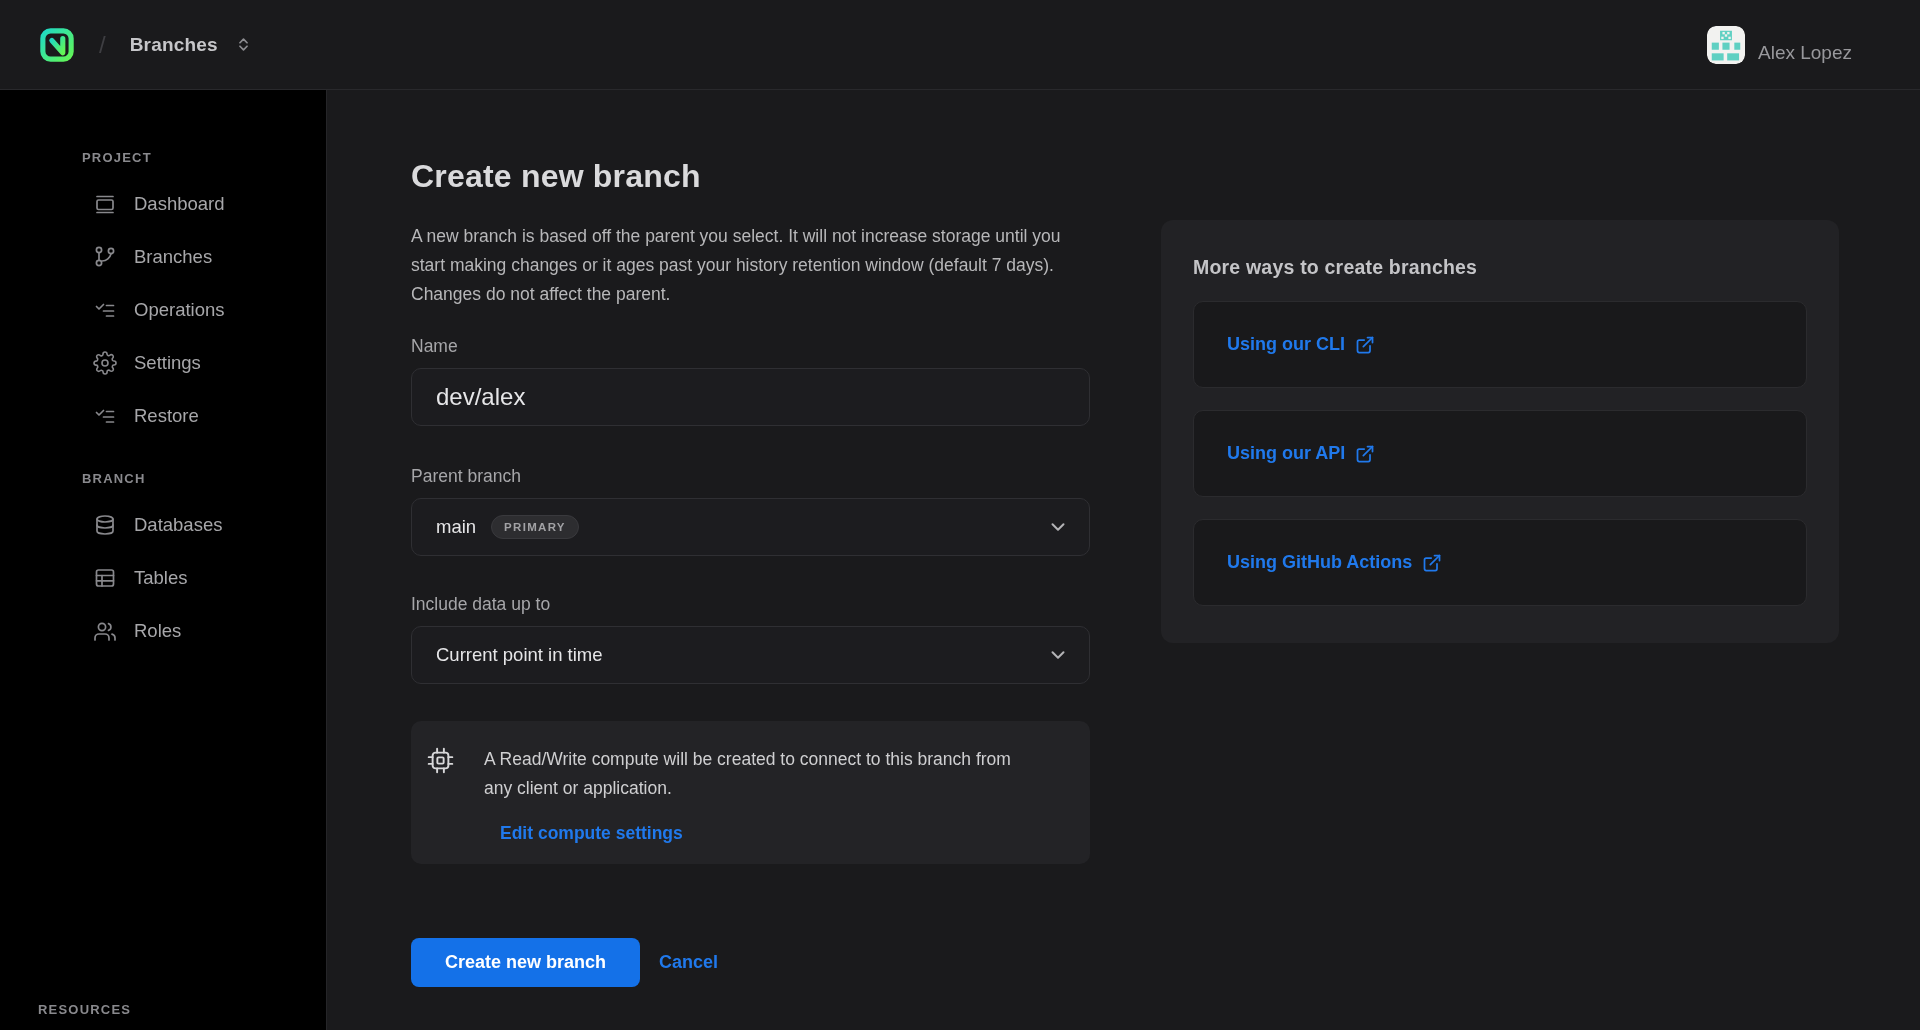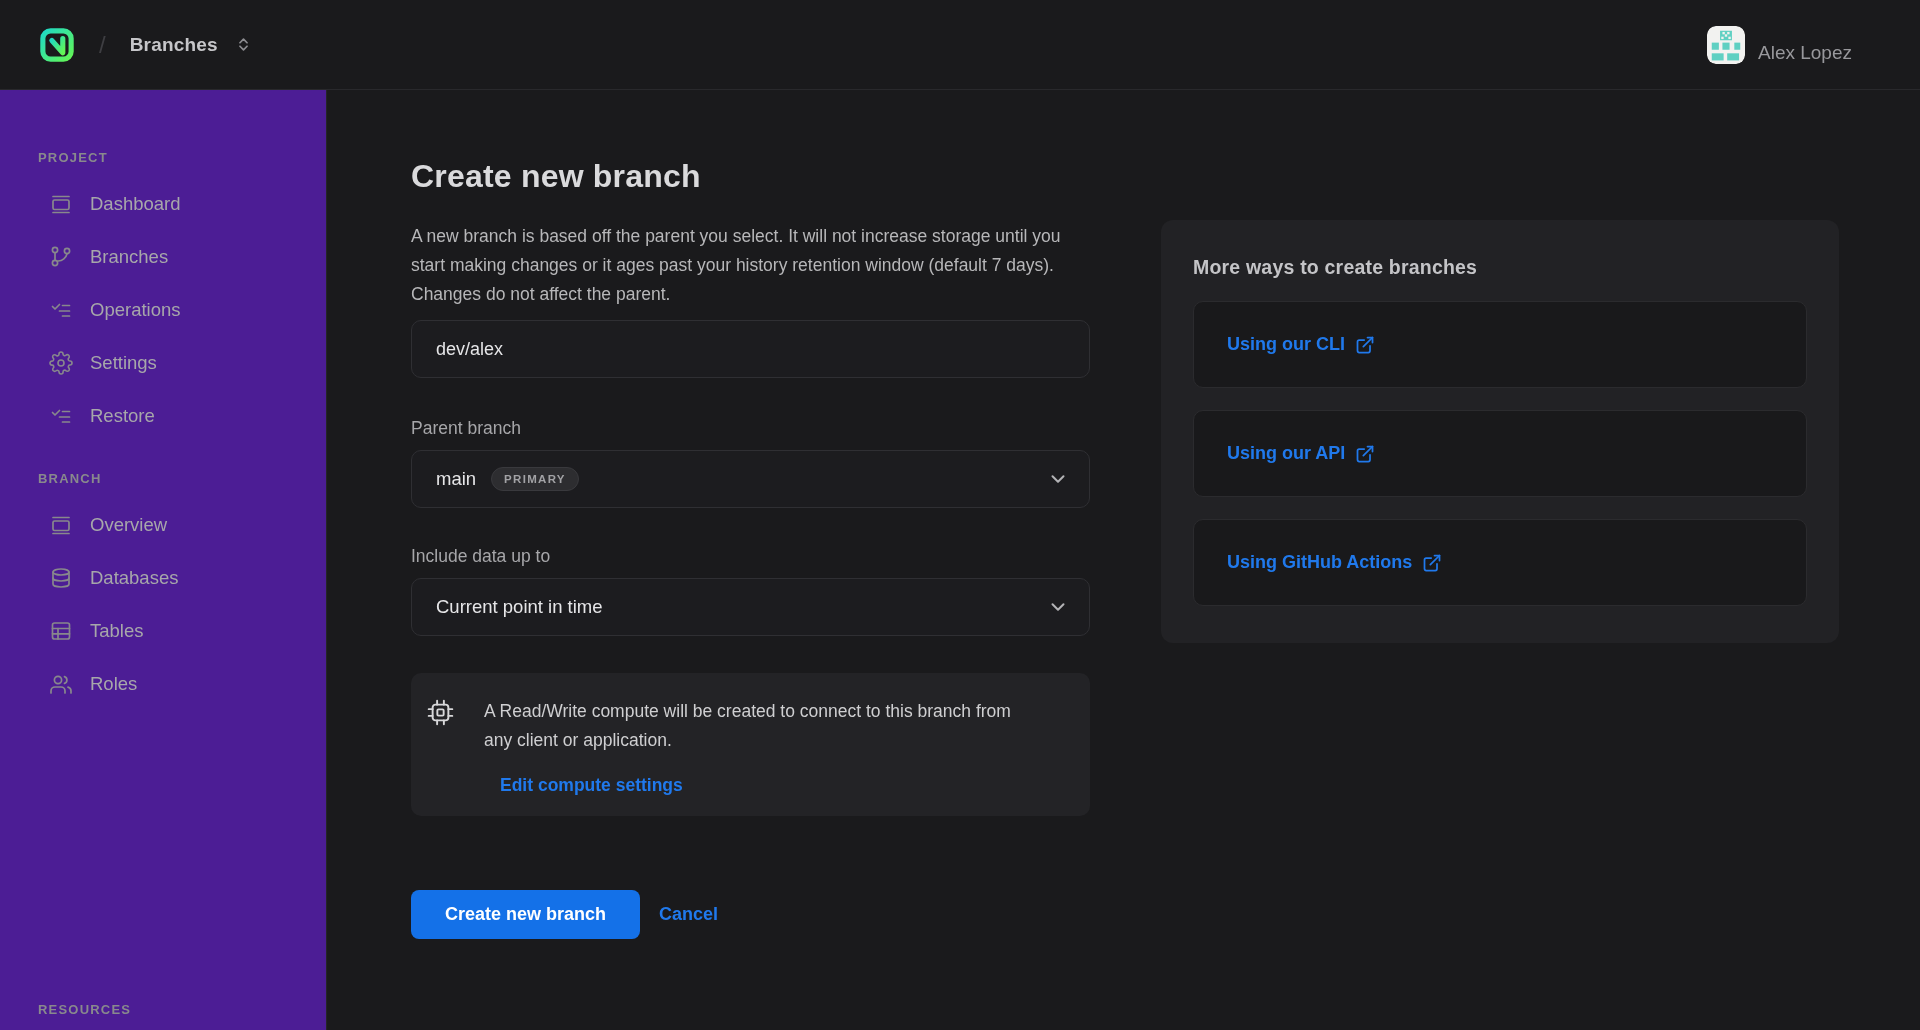--- a/index.html
+++ b/index.html
@@ -22,21 +22,21 @@
   .project-select { display:flex; align-items:center; margin-left:24px; cursor:pointer; background:none; border:none; }
   .project-name { font-size:19px; font-weight:700; color:#c6c6c9; letter-spacing:.2px; }
   .unfold { margin-left:17px; color:#8d8d91; display:flex; }
   .topbar-right { margin-left:auto; display:flex; align-items:flex-end; gap:13px; cursor:pointer; }
   .avatar { width:38px; height:38px; border-radius:9px; overflow:hidden; display:block; }
   .user-name { font-size:19px; color:#98989c; }
 
   
   .sidebar {
     position:absolute; left:0; top:90px; width:327px; height:940px;
-    background:#4c1d95; border-right:1px solid #252528;
+    background:#000000; border-right:1px solid #252528;padding-left:44px;
   }
   .section-label {
     margin-left:38px; font-size:13px; font-weight:700; letter-spacing:1.2px;
     color:#89898d; text-transform:uppercase;
   }
   .sl-1 { margin-top:60px; }
   .sl-2 { margin-top:29px; }
   .sl-resources { position:absolute; left:38px; bottom:13px; margin:0; }
   .nav-list { margin-top:12px; }
   .nav-item {
@@ -49,21 +49,21 @@
   .main { position:absolute; left:411px; top:90px; width:690px; }
   .page-title { margin-top:68px; font-size:32px; font-weight:700; color:#dadadc; letter-spacing:.2px; }
   .page-desc { margin-top:27px; width:675px; font-size:17.5px; line-height:29px; color:#b7b7b9; }
   .field-label { font-size:17.5px; color:#a6a6a9; }
   .fl-name { margin-top:27px; }
   .fl-gap { margin-top:40px; }
   .fl-gap2 { margin-top:38px; }
   .text-input {
     margin-top:11px; width:679px; height:58px; display:block;
     background:#1c1c1f; border:1px solid #2f2f33; border-radius:10px;
-    color:#e6e6e8; font-size:18px; font-family:inherit; padding:0 24px; outline:none;
+    color:#e6e6e8; font-size:24px; font-family:inherit; padding:0 24px; outline:none;
   }
   .select-box {
     position:relative; margin-top:11px; width:679px; height:58px;
     background:#1c1c1f; border:1px solid #2f2f33; border-radius:10px;
     display:flex; align-items:center; padding:0 24px; cursor:pointer;
   }
   .select-value { font-size:18.5px; color:#e6e6e8; }
   .badge {
     margin-left:15px; background:#2d2d30; border:1px solid #39393d; color:#a2a2a5;
     font-size:11.5px; font-weight:700; letter-spacing:1.3px; text-transform:uppercase;
@@ -210,28 +210,20 @@
             <line x1="10.5" y1="13" x2="20.5" y2="13"></line>
             <line x1="13.5" y1="18" x2="20.5" y2="18"></line>
         </svg>
         <span>Restore</span>
       </div>
     </div>
 
     <div class="section-label sl-2">BRANCH</div>
     <div class="nav-list">
 
-      <div class="nav-item">
-        <svg width="24" height="24" viewBox="0 0 24 24" fill="none" stroke="currentColor" stroke-width="1.7">
-          <line x1="4" y1="4.5" x2="20" y2="4.5"></line>
-            <rect x="4" y="8" width="16" height="9.5" rx="1.5"></rect>
-            <line x1="4" y1="20.5" x2="20" y2="20.5"></line>
-        </svg>
-        <span>Overview</span>
-      </div>
 
       <div class="nav-item">
         <svg width="24" height="24" viewBox="0 0 24 24" fill="none" stroke="currentColor" stroke-width="1.7">
           <ellipse cx="12" cy="6" rx="8" ry="3"></ellipse>
             <path d="M4 6v12c0 1.66 3.58 3 8 3s8-1.34 8-3V6"></path>
             <path d="M4 12c0 1.66 3.58 3 8 3s8-1.34 8-3"></path>
         </svg>
         <span>Databases</span>
       </div>
 
@@ -256,20 +248,21 @@
       </div>
     </div>
 
     <div class="section-label sl-resources">RESOURCES</div>
   </nav>
 
   <main class="main">
     <h1 class="page-title">Create new branch</h1>
     <p class="page-desc">A new branch is based off the parent you select. It will not increase storage until you start making changes or it ages past your history retention window (default 7 days). Changes do not affect the parent.</p>
 
+    <div class="field-label fl-name">Name</div>
     <input class="text-input" type="text" value="dev/alex" style="">
 
     <div class="field-label fl-gap">Parent branch</div>
     <div class="select-box">
       <span class="select-value">main</span>
       <span class="badge">PRIMARY</span>
       <span class="select-chevron">
         <svg width="22" height="22" viewBox="0 0 24 24" fill="none" stroke="currentColor" stroke-width="2.2">
             <polyline points="6 9 12 15 18 9"></polyline>
           </svg>

